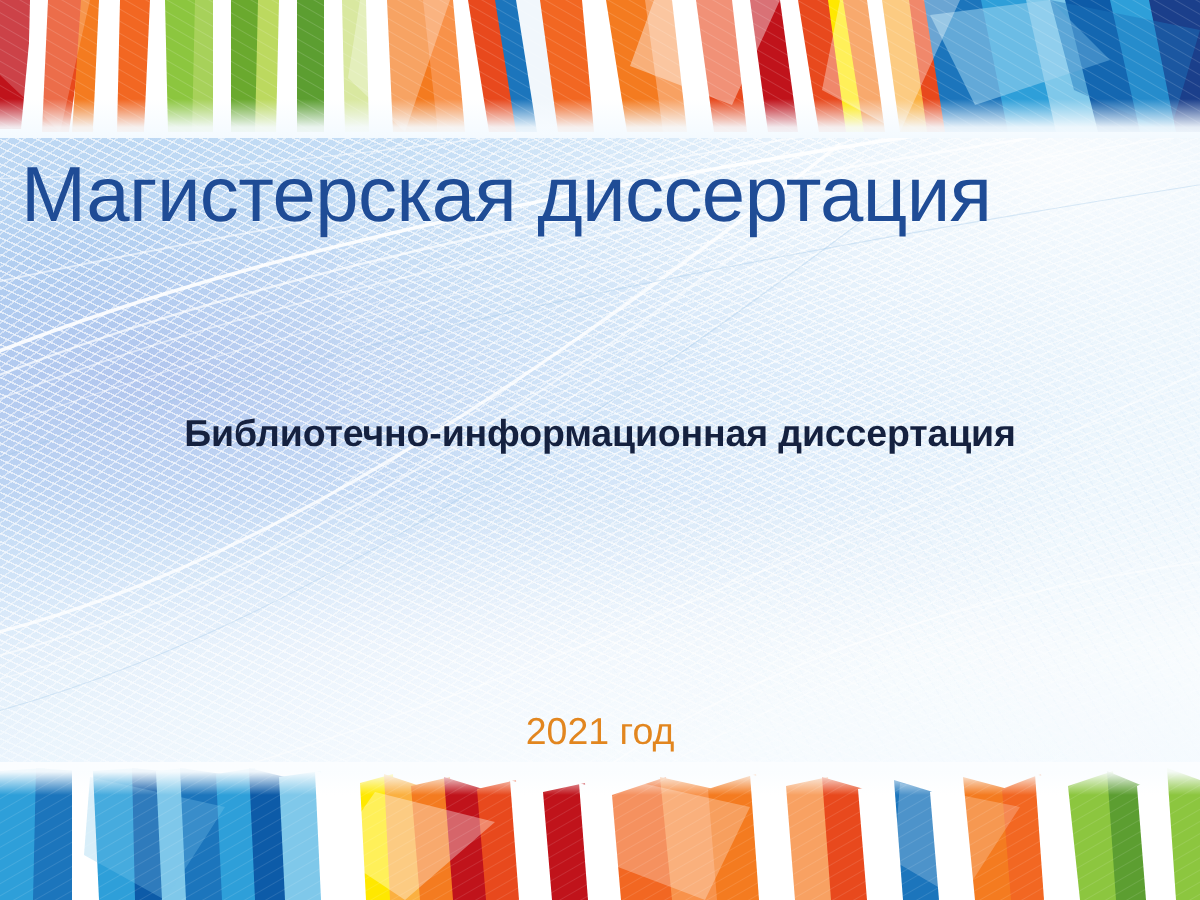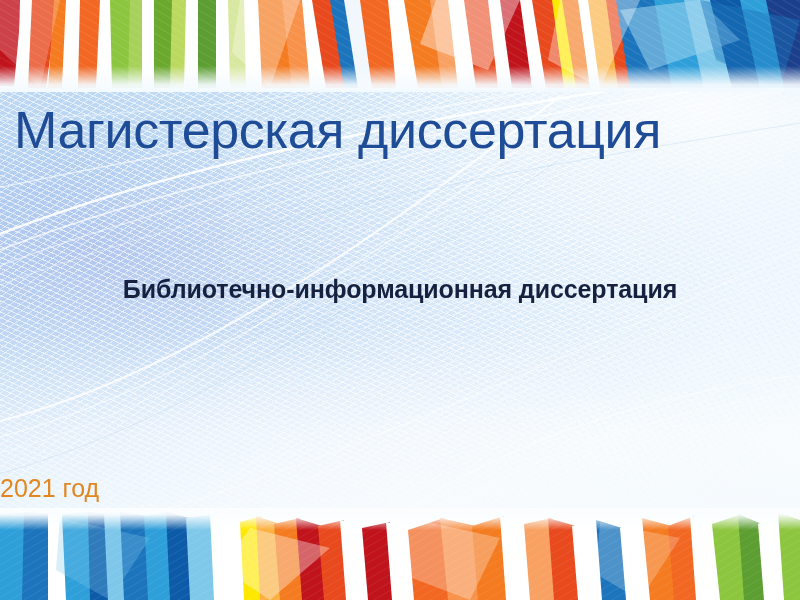--- a/index.html
+++ b/index.html
@@ -120,20 +120,21 @@
     color: #15213f;
     letter-spacing: -0.1px;
     white-space: nowrap;
   }
 
   .year {
     position: absolute;
     left: 0;
     top: 474px;
     width: 800px;
+    text-align: center;
     font-size: 25px;
     font-weight: 400;
     color: #e2861f;
   }
 </style>
 </head>
 <body>
 
 <div id="slide">
 

